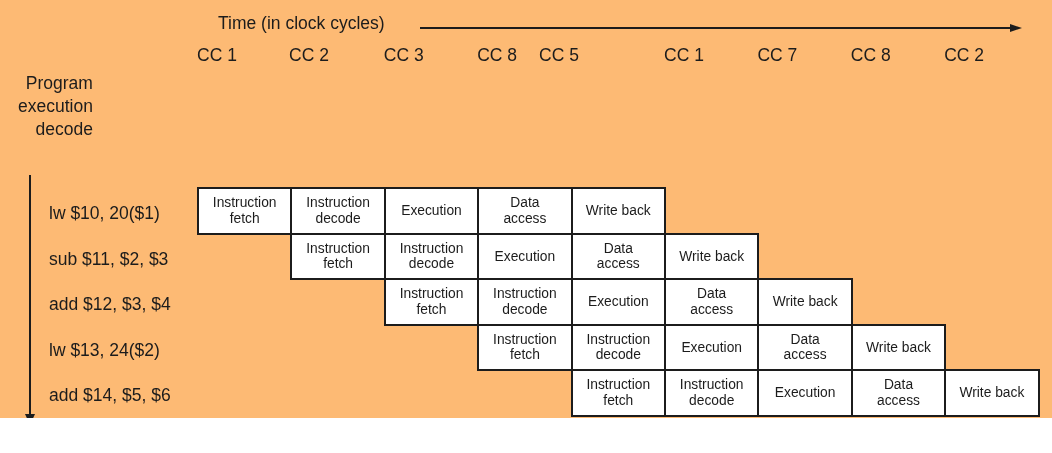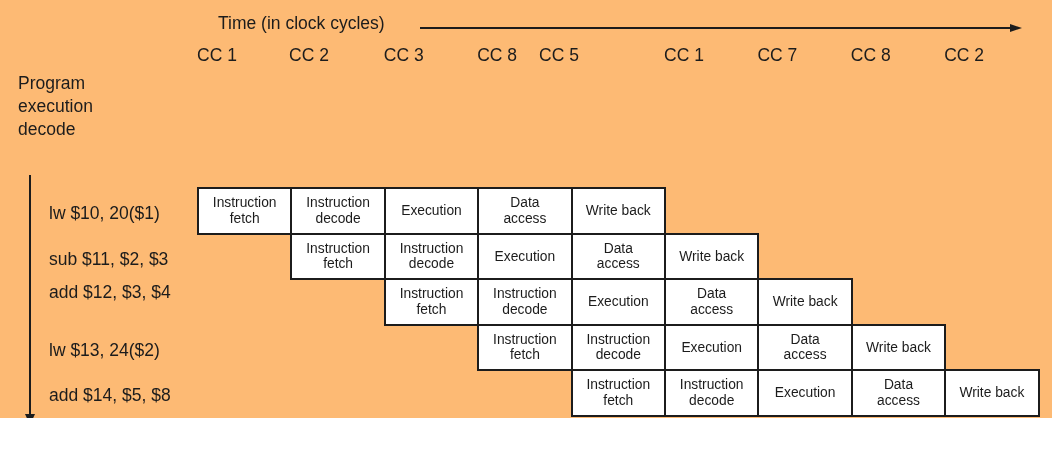--- a/index.html
+++ b/index.html
@@ -44,20 +44,21 @@
     font-size: 17.5px;
     white-space: nowrap;
   }
   .program-label {
     position: absolute;
     left: 18px;
     top: 72px;
     font-size: 17.5px;
     line-height: 23px;
     white-space: nowrap;
+    text-align: right;
   }
   .order-arrow-line {
     position: absolute;
     left: 29px;
     top: 175px;
     width: 2px;
     height: 240px;
     background: #1c1c1c;
   }
   .order-arrow-head {
@@ -160,21 +161,21 @@
       <div class="stage-cell" style="left: 477.2px; top: 232.5px; border-color: rgb(28, 28, 28);">
         <div>Execution</div>
       </div>
       <div class="stage-cell" style="left: 570.6px; top: 232.5px; border-color: rgb(28, 28, 28);">
         <div>Data</div>
         <div>access</div>
       </div>
       <div class="stage-cell" style="left: 664px; top: 232.5px; border-color: rgb(28, 28, 28);">
         <div>Write back</div>
       </div>
-      <div class="instr" style="top: 266px;">add $12, $3, $4</div>
+      <div class="instr" style="top: 278px;">add $12, $3, $4</div>
       <div class="stage-cell" style="left: 383.8px; top: 278px; border-color: rgb(28, 28, 28);">
         <div>Instruction</div>
         <div>fetch</div>
       </div>
       <div class="stage-cell" style="left: 477.2px; top: 278px; border-color: rgb(28, 28, 28);">
         <div>Instruction</div>
         <div>decode</div>
       </div>
       <div class="stage-cell" style="left: 570.6px; top: 278px; border-color: rgb(28, 28, 28);">
         <div>Execution</div>
@@ -198,21 +199,21 @@
       <div class="stage-cell" style="left: 664px; top: 323.5px; border-color: rgb(28, 28, 28);">
         <div>Execution</div>
       </div>
       <div class="stage-cell" style="left: 757.4px; top: 323.5px; border-color: rgb(28, 28, 28);">
         <div>Data</div>
         <div>access</div>
       </div>
       <div class="stage-cell" style="left: 850.8px; top: 323.5px; border-color: rgb(28, 28, 28);">
         <div>Write back</div>
       </div>
-      <div class="instr" style="top: 369px;">add $14, $5, $8</div>
+      <div class="instr" style="top: 369px;">add $14, $5, $6</div>
       <div class="stage-cell" style="left: 570.6px; top: 369px; border-color: rgb(28, 28, 28);">
         <div>Instruction</div>
         <div>fetch</div>
       </div>
       <div class="stage-cell" style="left: 664px; top: 369px; border-color: rgb(28, 28, 28);">
         <div>Instruction</div>
         <div>decode</div>
       </div>
       <div class="stage-cell" style="left: 757.4px; top: 369px; border-color: rgb(28, 28, 28);">
         <div>Execution</div>

